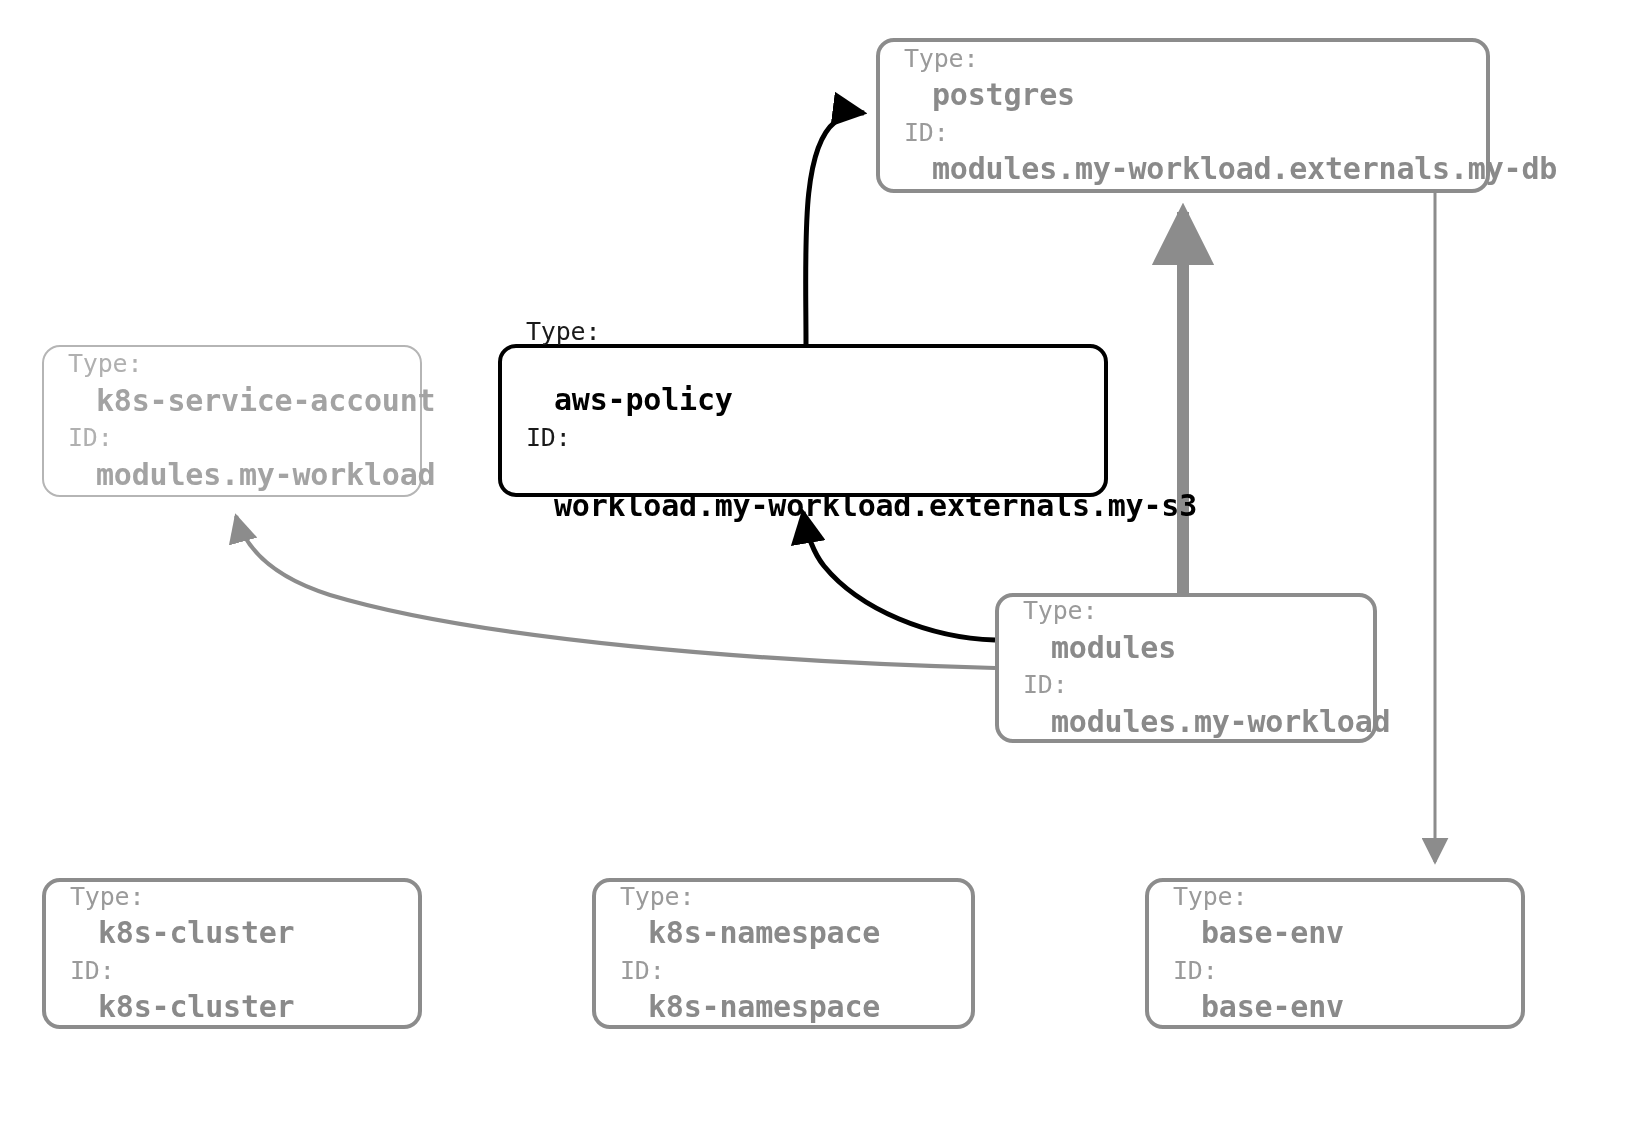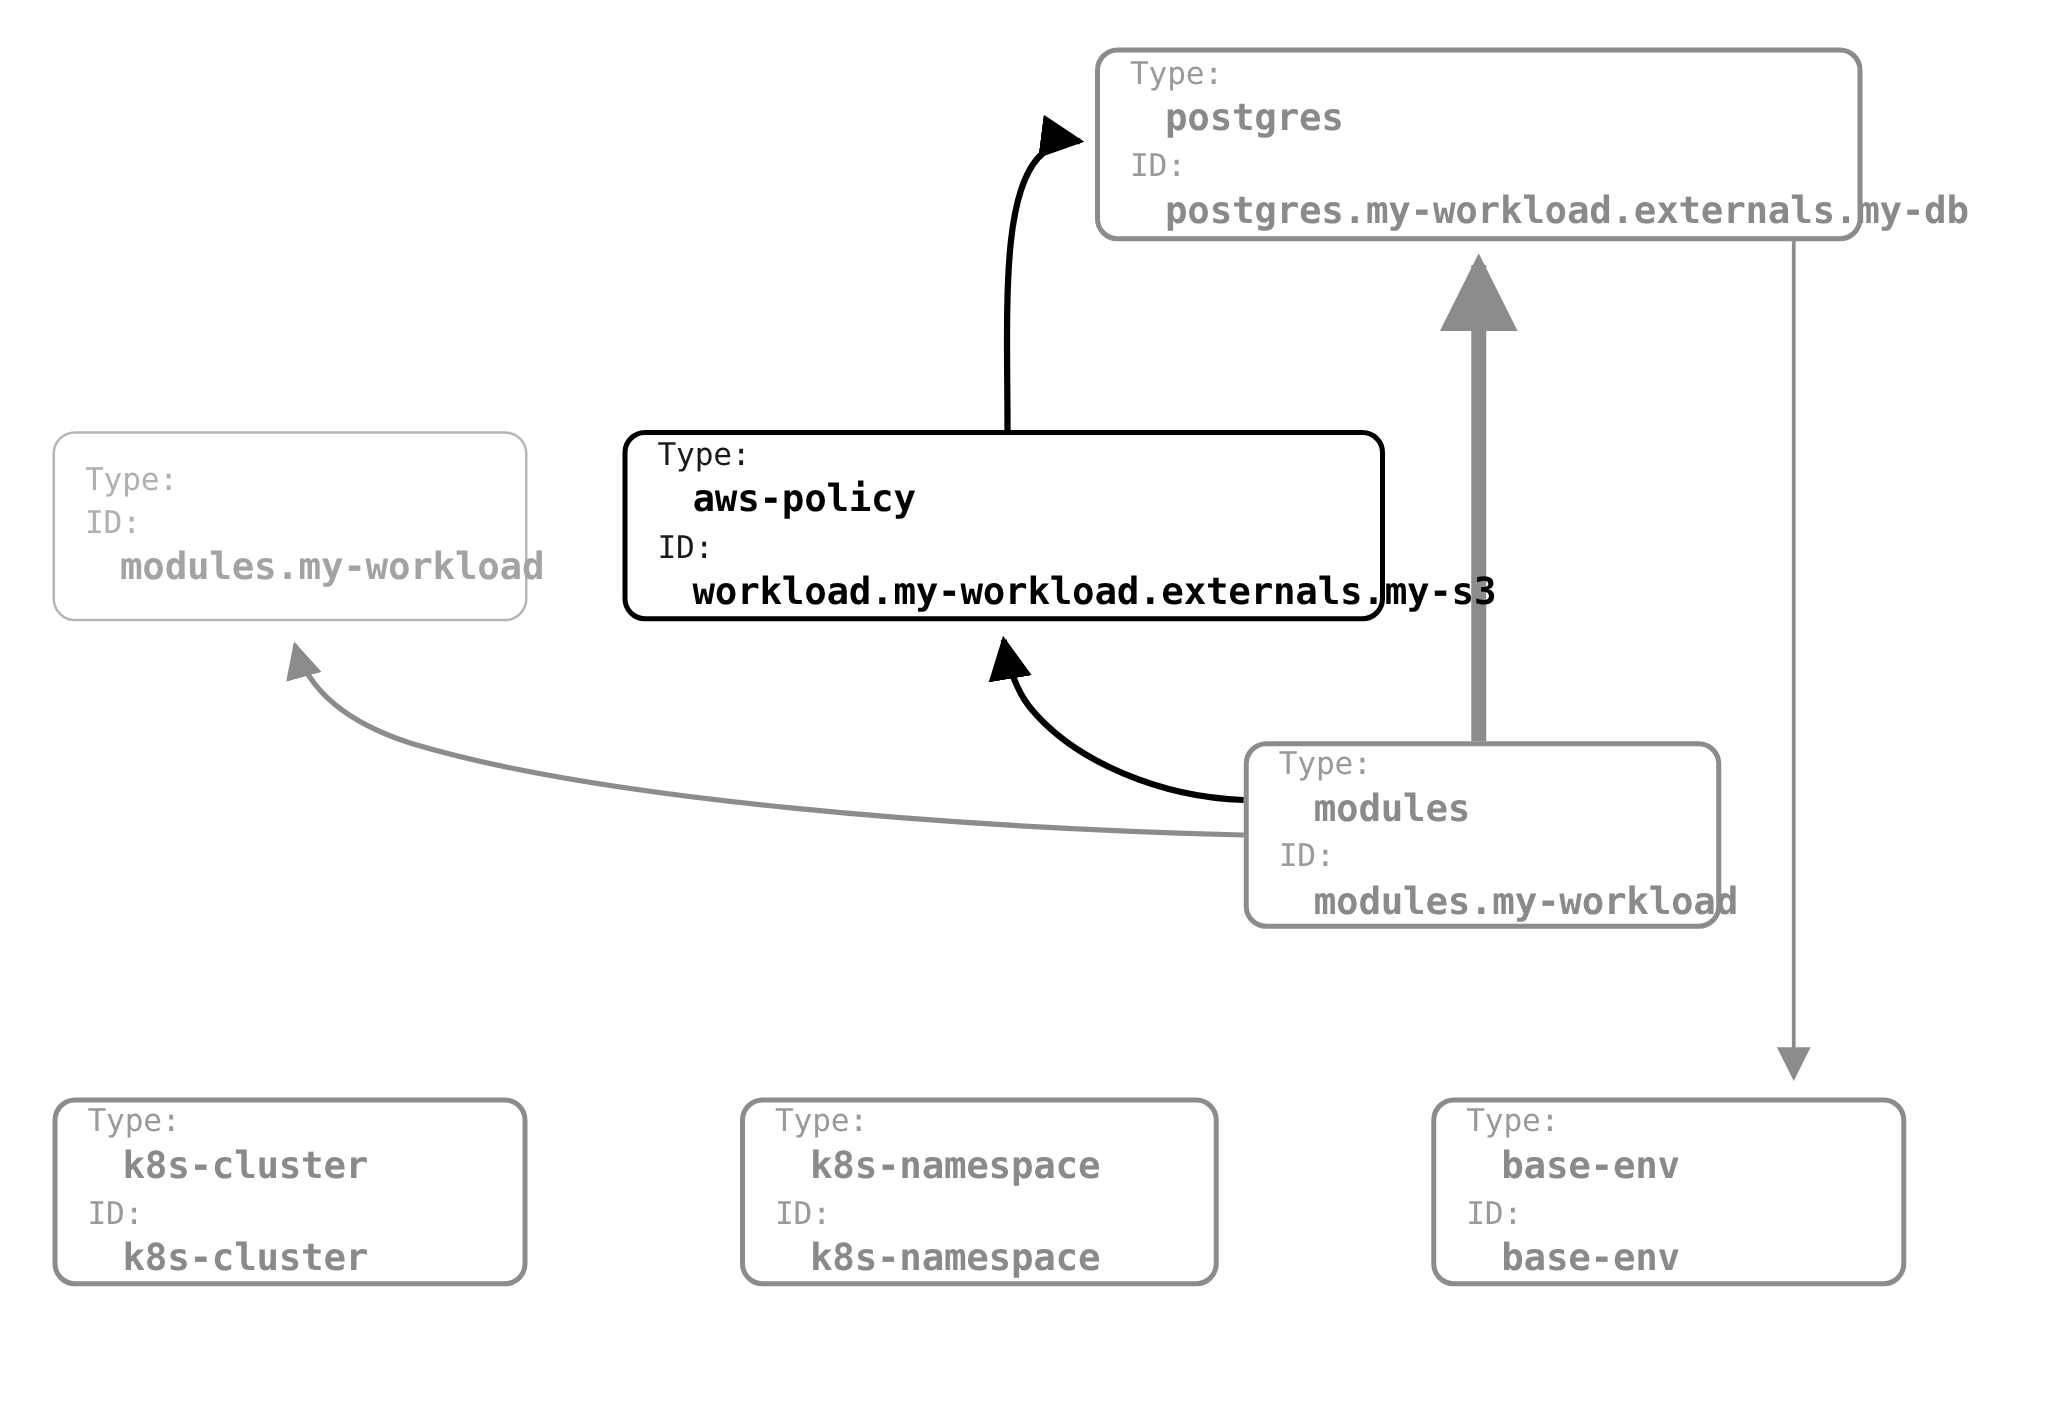--- a/index.html
+++ b/index.html
@@ -63,21 +63,21 @@
     border-color: #b5b5b5;
   }
   .state-faded .label { color: #b0b0b0; }
   .state-faded .value { color: #a3a3a3; }
 
   .state-active {
     border-width: 4px;
     border-color: #000000;
   }
   .state-active .label { color: #1a1a1a; }
-  .state-active .value { color: #000000; }
+  .state-active .value { color: #000000; margin-top: 32px; }
 </style>
 </head>
 <body>
 
 <div id="canvas">
 
   <svg id="edge-layer" viewBox="0 0 1646 1126" width="1646" height="1126" xmlns="http://www.w3.org/2000/svg">
     <defs>
       <marker id="arrow-black" viewBox="0 0 10 10" refX="9" refY="5" markerWidth="7" markerHeight="7" orient="auto-start-reverse">
         <path d="M 0 0 L 10 5 L 0 10 z" fill="#000000"></path>
@@ -101,25 +101,26 @@
 
     <path d="M 1183 593 L 1183 212" fill="none" stroke="#8c8c8c" stroke-width="12" marker-end="url(#arrow-gray-thick)"></path>
 
     <path d="M 1435 188 L 1435 862" fill="none" stroke="#8c8c8c" stroke-width="3" marker-end="url(#arrow-gray-thin)"></path>
   </svg>
 
   <div class="node state-normal" style="left:876px; top:38px; width:614px; height:155px;">
     <div class="row label">Type:</div>
     <div class="row value">postgres</div>
     <div class="row label">ID:</div>
-    <div class="row value">postgres.my-workload.externals.my-db</div>
+    <div class="row value">modules.my-workload.externals.my-db</div>
   </div>
 
   <div class="node state-faded" style="left:42px; top:345px; width:380px; height:152px;">
     <div class="row label">Type:</div>
+    <div class="row value">k8s-service-account</div>
     <div class="row label">ID:</div>
     <div class="row value">modules.my-workload</div>
   </div>
 
   <div class="node state-active" style="left:498px; top:344px; width:610px; height:153px;">
     <div class="row label">Type:</div>
     <div class="row value">aws-policy</div>
     <div class="row label">ID:</div>
     <div class="row value">workload.my-workload.externals.my-s3</div>
   </div>

